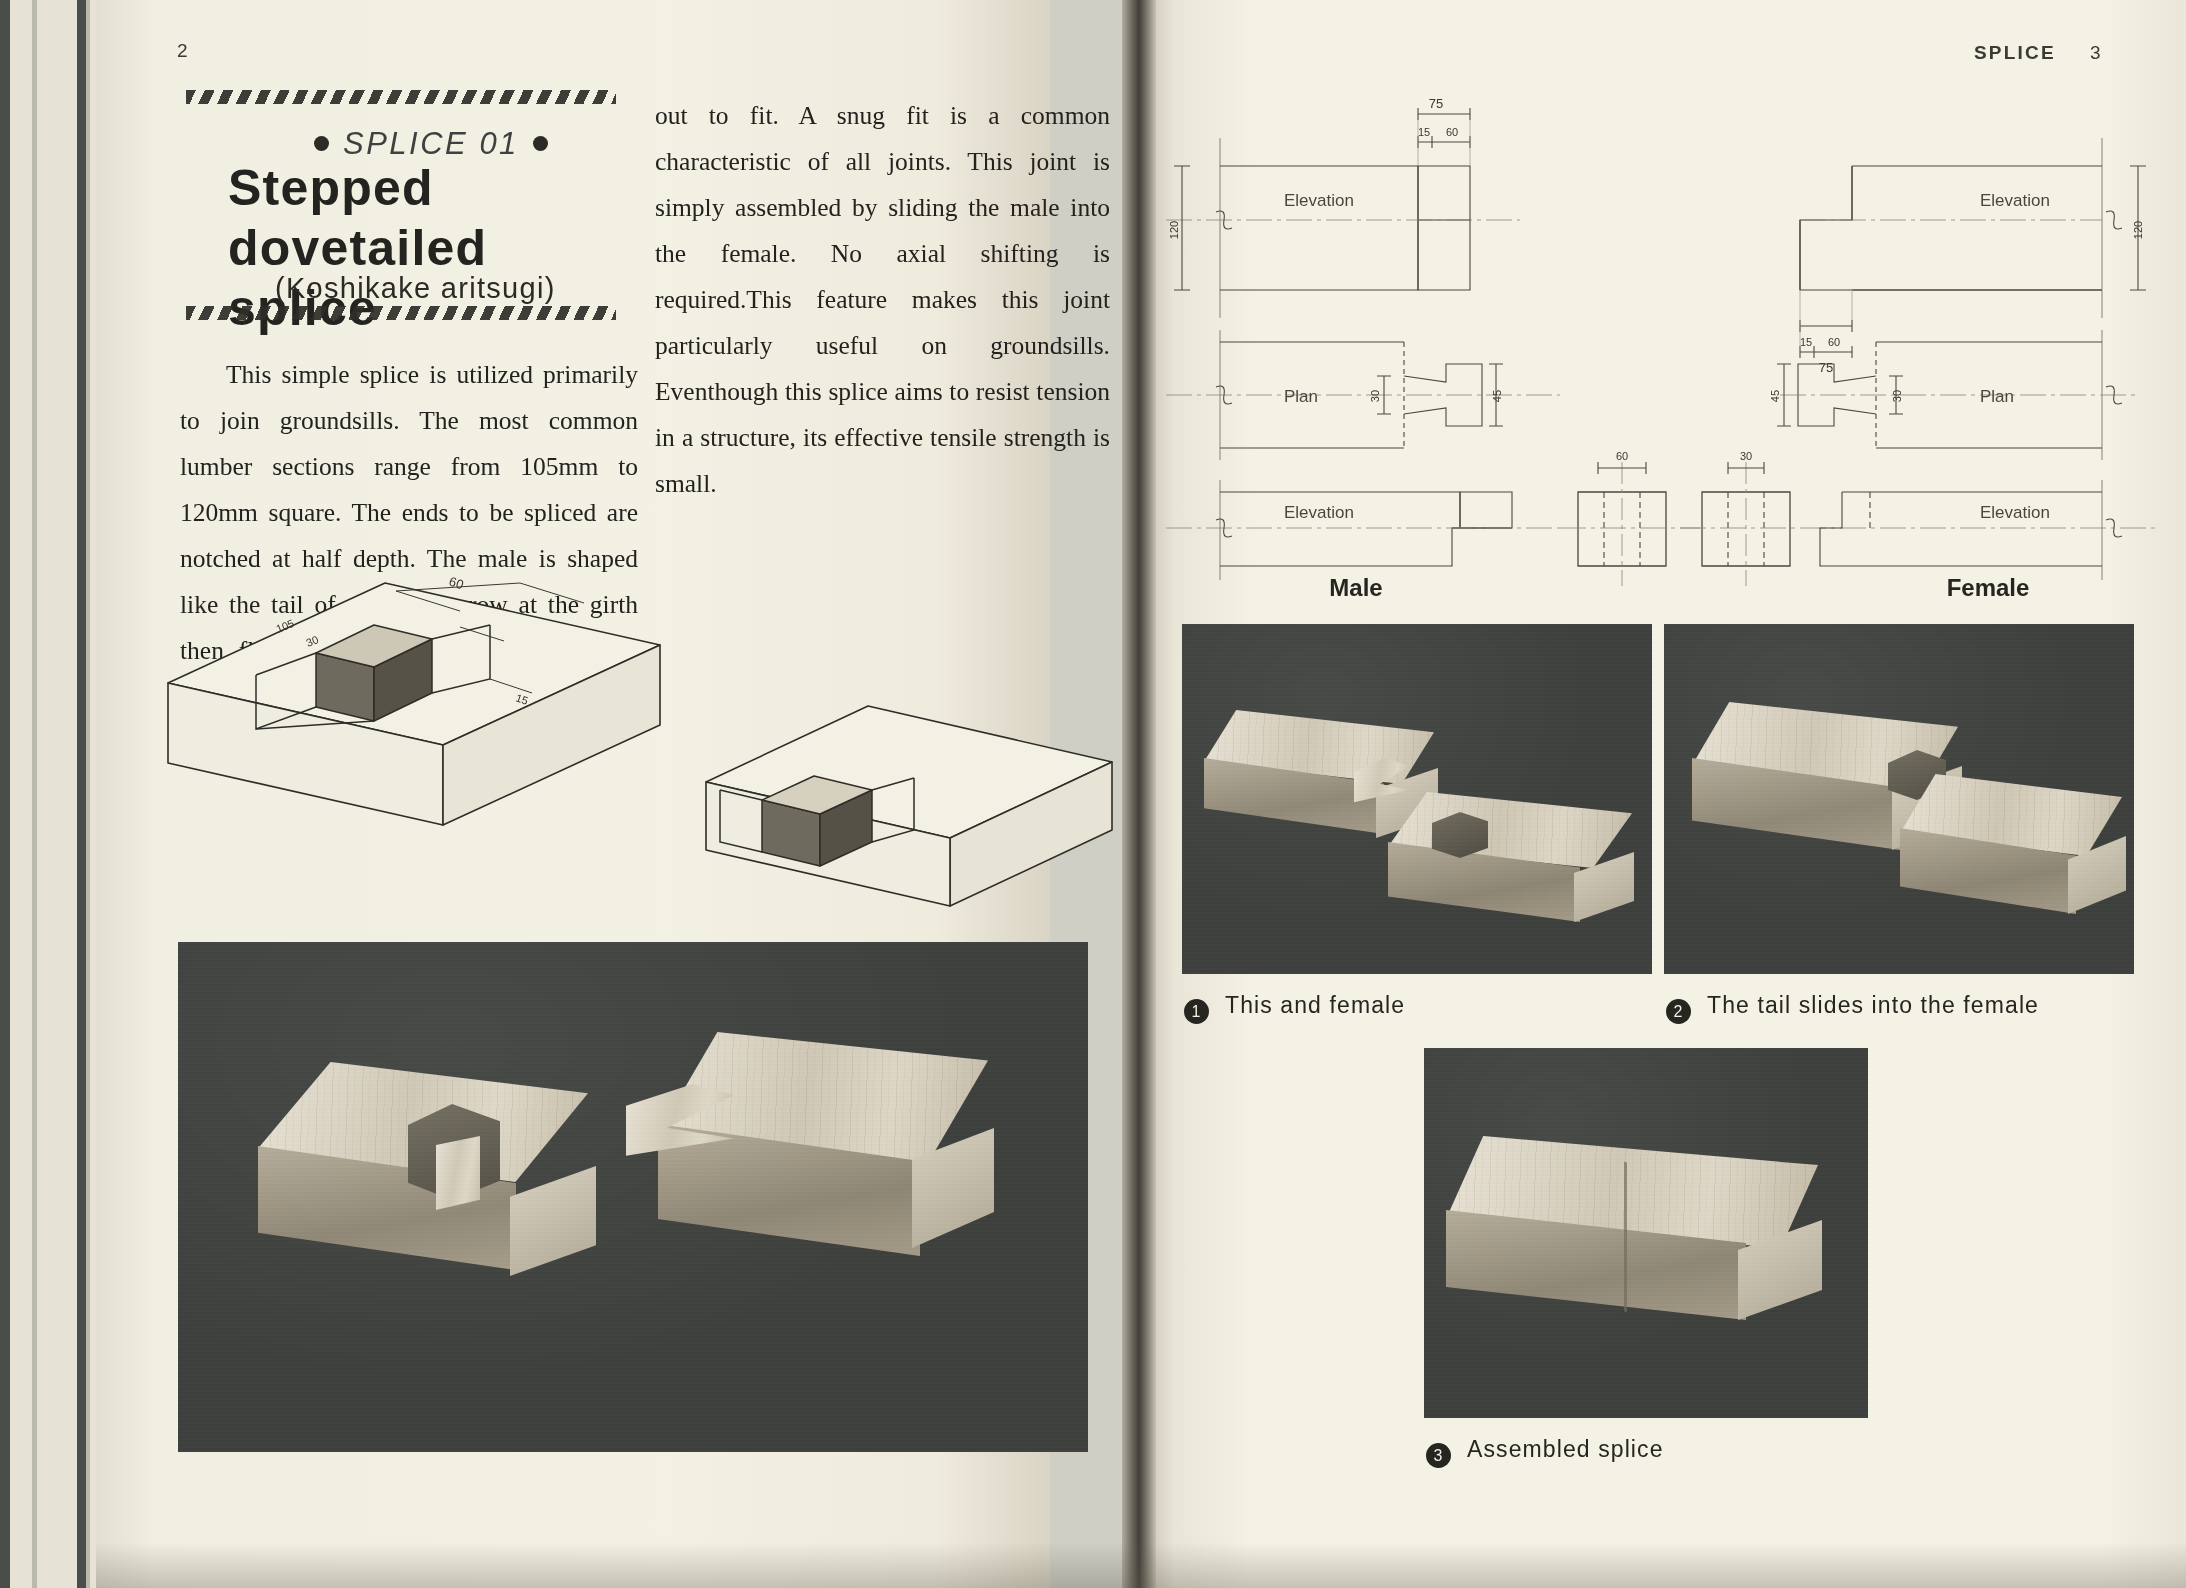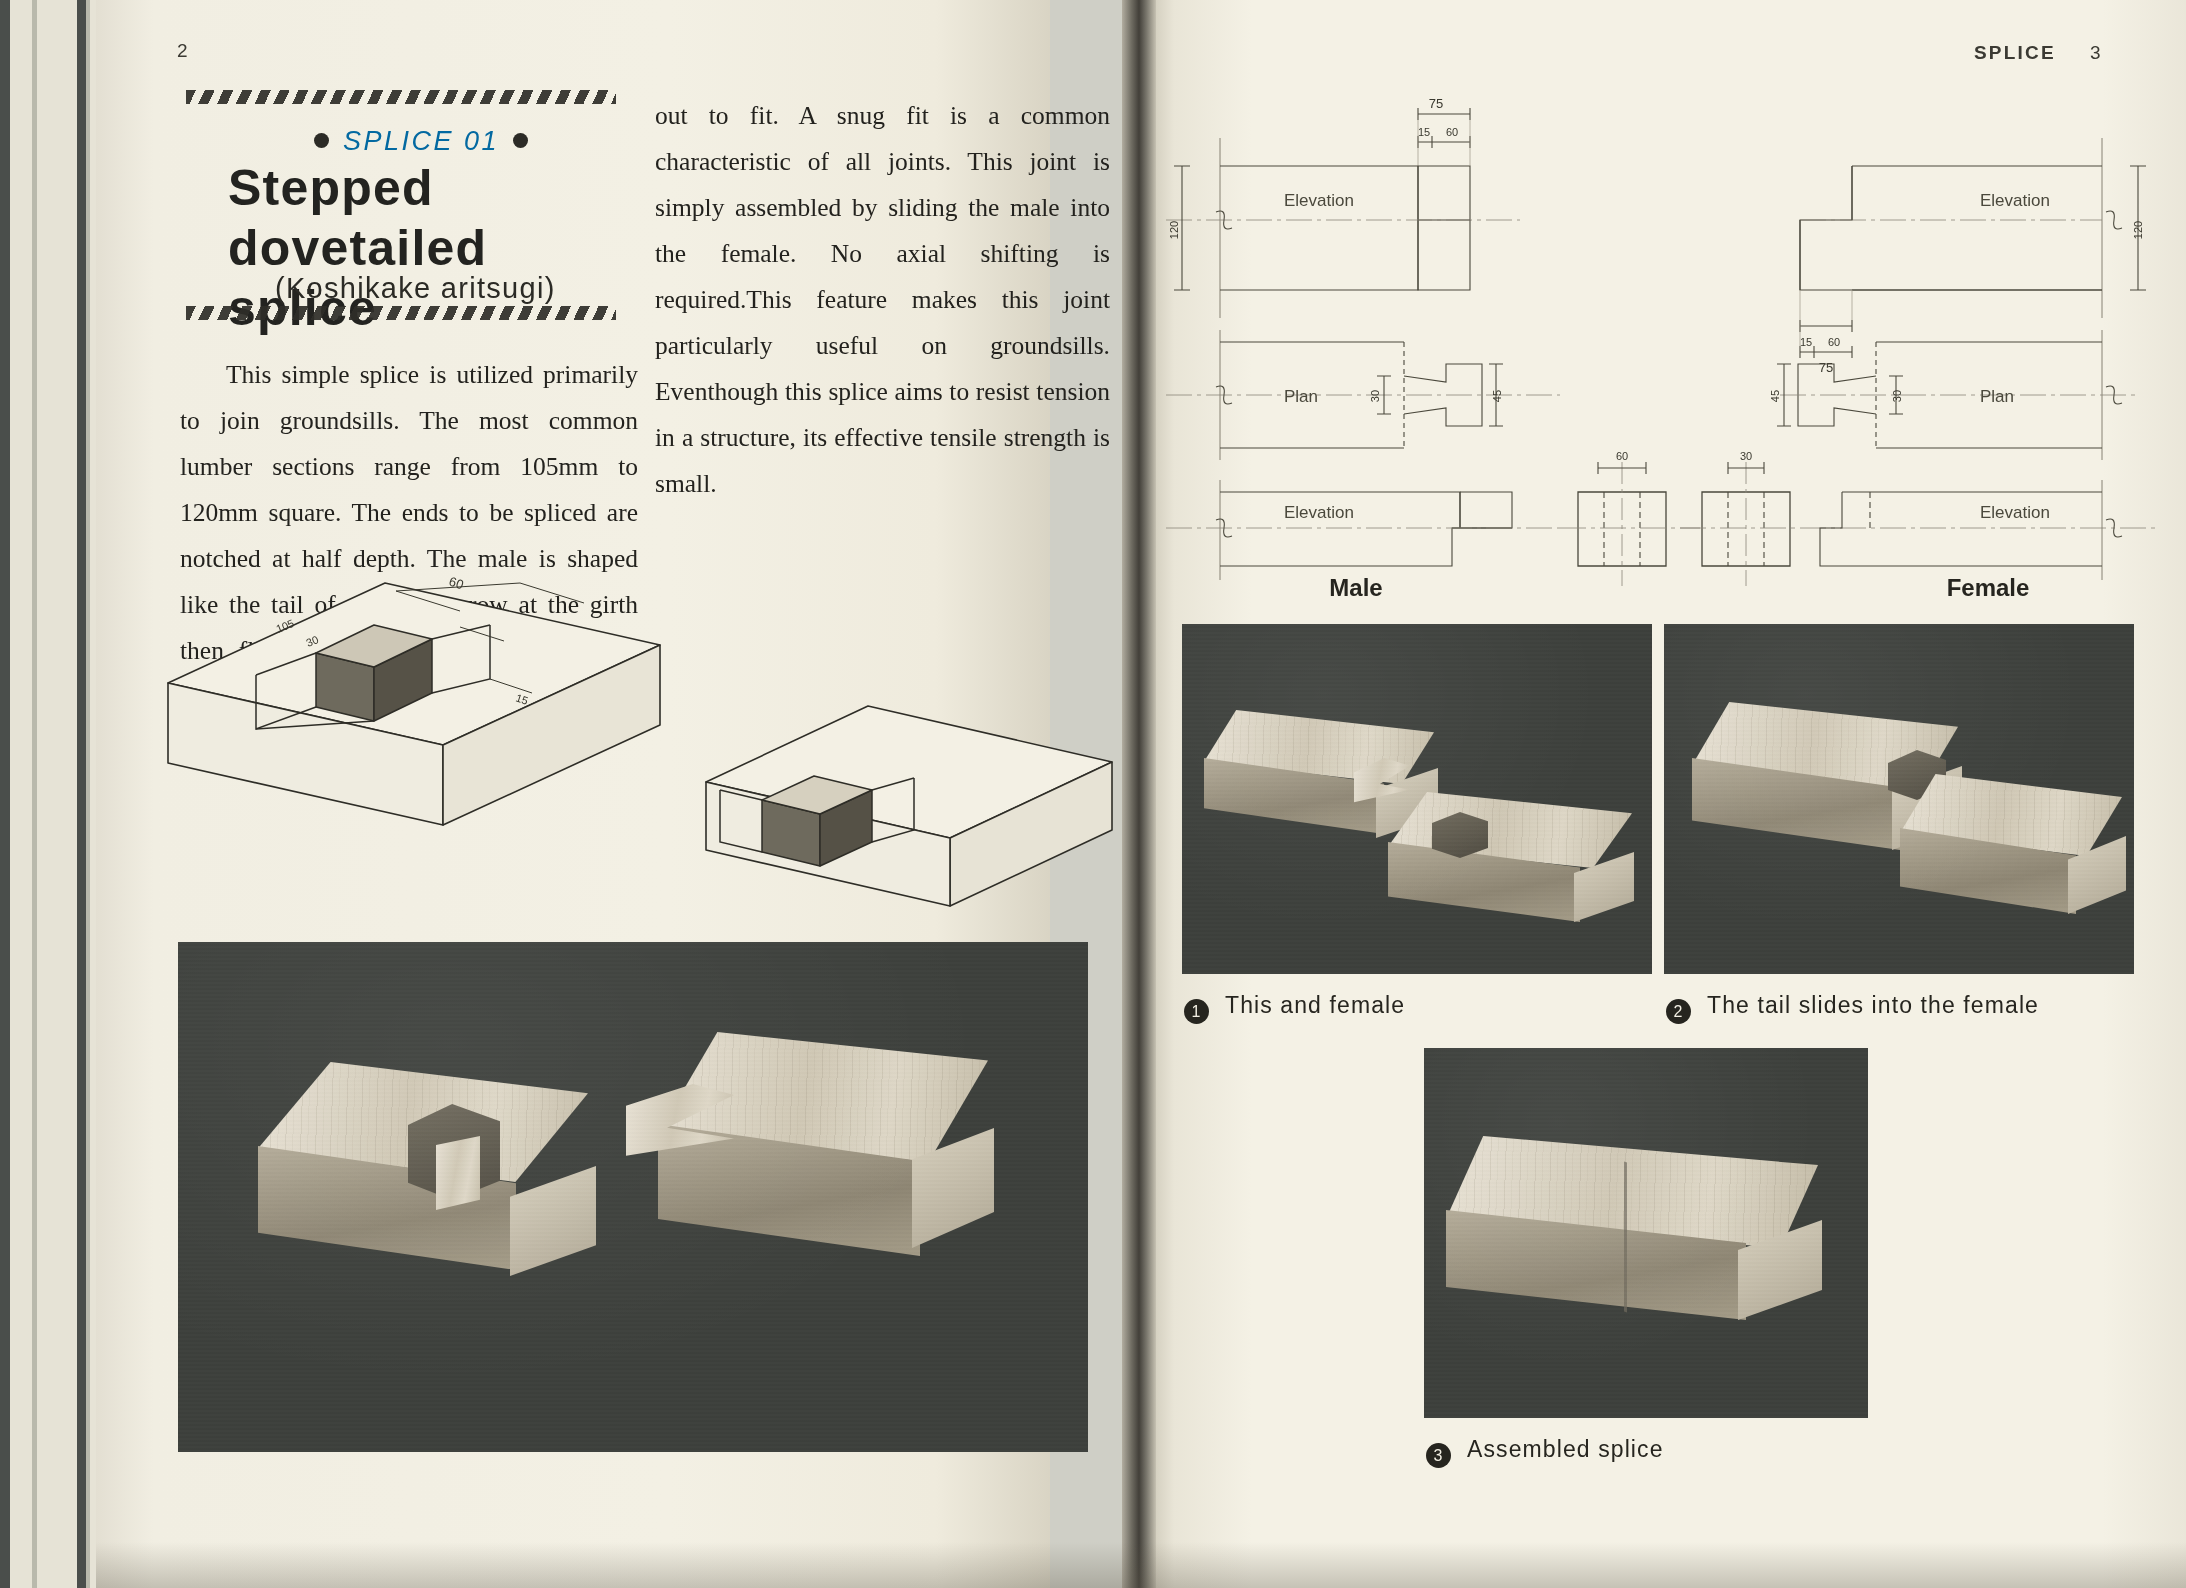--- a/index.html
+++ b/index.html
@@ -25,21 +25,21 @@
   
   .folio{position:absolute;font-family:"Liberation Sans",sans-serif;font-size:19px;color:#3b3a33;letter-spacing:.5px;}
   .runhead{position:absolute;font-family:"Liberation Sans",sans-serif;font-size:19px;font-weight:bold;
            color:#3b3a33;letter-spacing:2.2px;}
 
   .zz{position:absolute;height:14px;
       background:repeating-linear-gradient(115deg,#2e2d28 0 9px,rgba(0,0,0,0) 9px 17px);
       opacity:.92;}
 
   .splice-tag{position:absolute;font-family:"Liberation Sans",sans-serif;font-style:italic;
-              font-size:27px;letter-spacing:2.5px;color:#0369a1;white-space:nowrap;}
+              font-size:31px;letter-spacing:2.5px;color:#404040;white-space:nowrap;}
   .dot{display:inline-block;width:15px;height:15px;border-radius:50%;background:#2c2b26;
        vertical-align:middle;margin:0 14px 4px 14px;}
 
   .title{position:absolute;font-family:"Liberation Sans",sans-serif;font-weight:bold;
          font-size:50px;line-height:60px;color:#232320;letter-spacing:1.2px;}
   .subtitle{position:absolute;font-family:"Liberation Sans",sans-serif;font-size:29px;
             color:#2b2a25;letter-spacing:1.3px;}
 
   .body-col{position:absolute;font-family:"Liberation Serif",serif;font-size:25.5px;
             line-height:46px;color:#23221e;text-align:justify;

